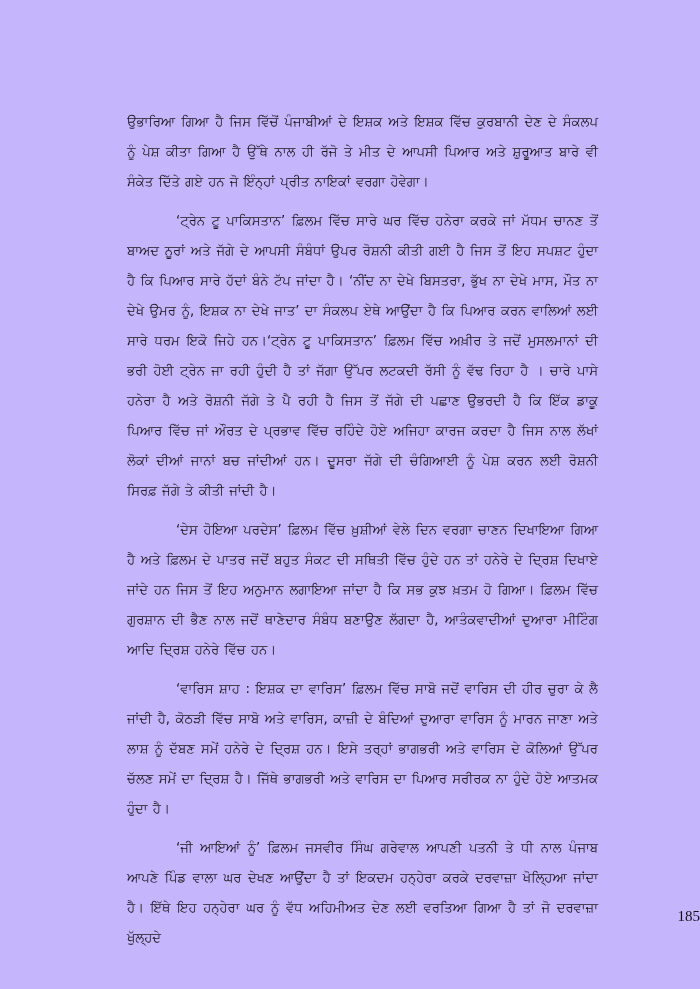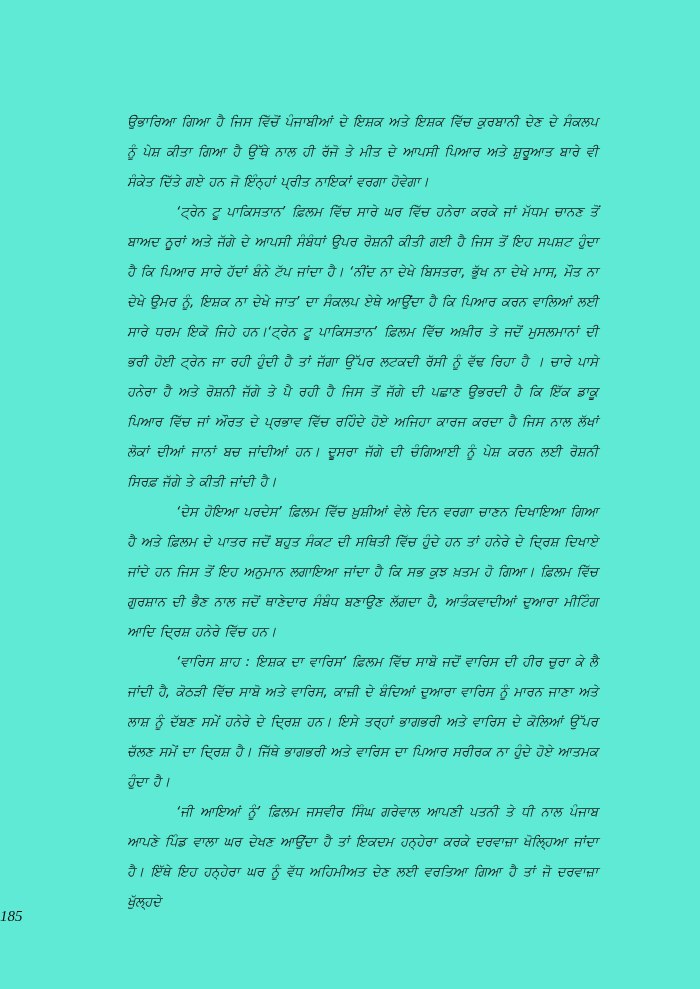--- a/index.html
+++ b/index.html
@@ -11,48 +11,48 @@
     width: 700px;
     height: 989px;
     position: relative;
     overflow: hidden;
   }
   .page {
     position: absolute;
     left: 0; top: 0;
     width: 700px;
     height: 989px;
-    background: #5eead4;
-    font-style: italic;
+    background: #c4b5fd;
   }
   .body-text {
     position: absolute;
     left: 127px;
     top: 107px;
     width: 471px;
     font-family: "DejaVu Sans", sans-serif;
     font-size: 13.2px;
     line-height: 30px;
     color: #1a1a1a;
     text-align: justify;
     word-spacing: 1px;
   }
   .para {
     margin: 0;
     padding: 0;
   }
   .para.indent {
     text-indent: 49px;
+    margin-top: 9px;
   }
   .page-number {
     position: absolute;
     left: 0;
     width: 700px;
     top: 908px;
-    text-align: left;
+    text-align: right;
     font-family: "Liberation Serif", serif;
     font-size: 15px;
     color: #111111;
   }
 </style>
 </head>
 <body>
 
 <div class="page">
   <div class="body-text">

